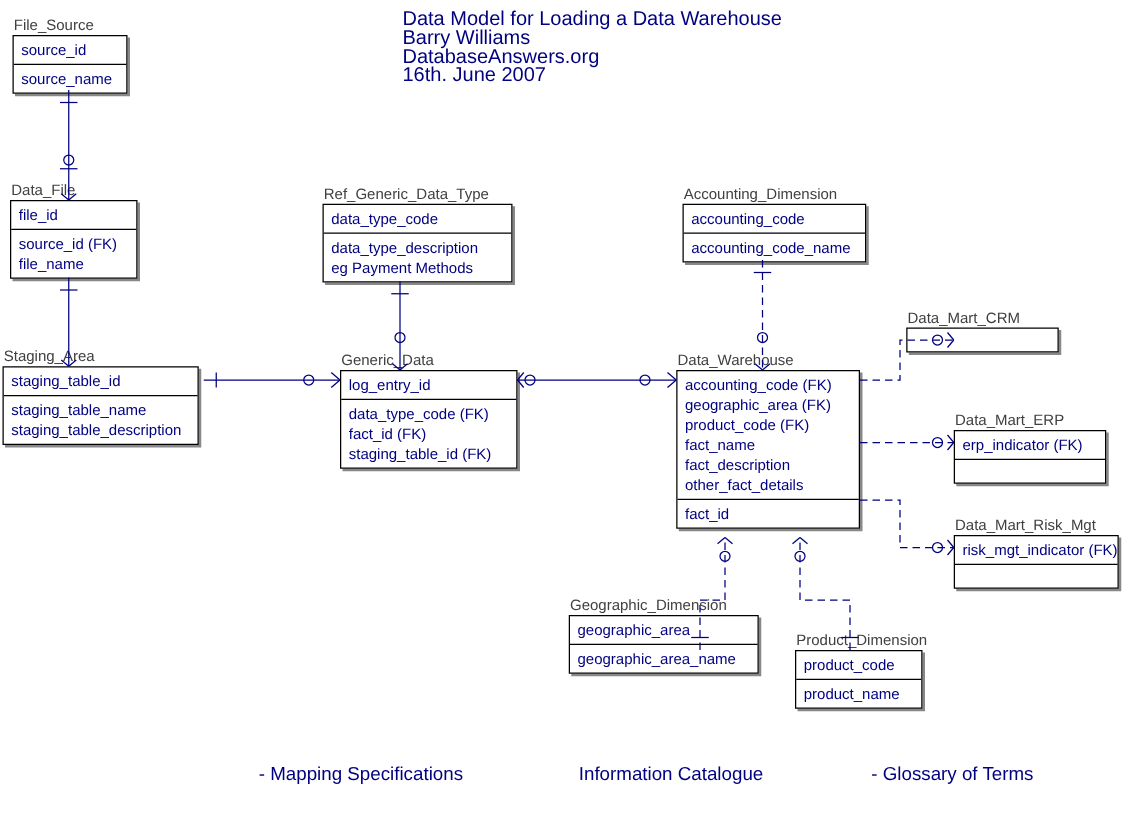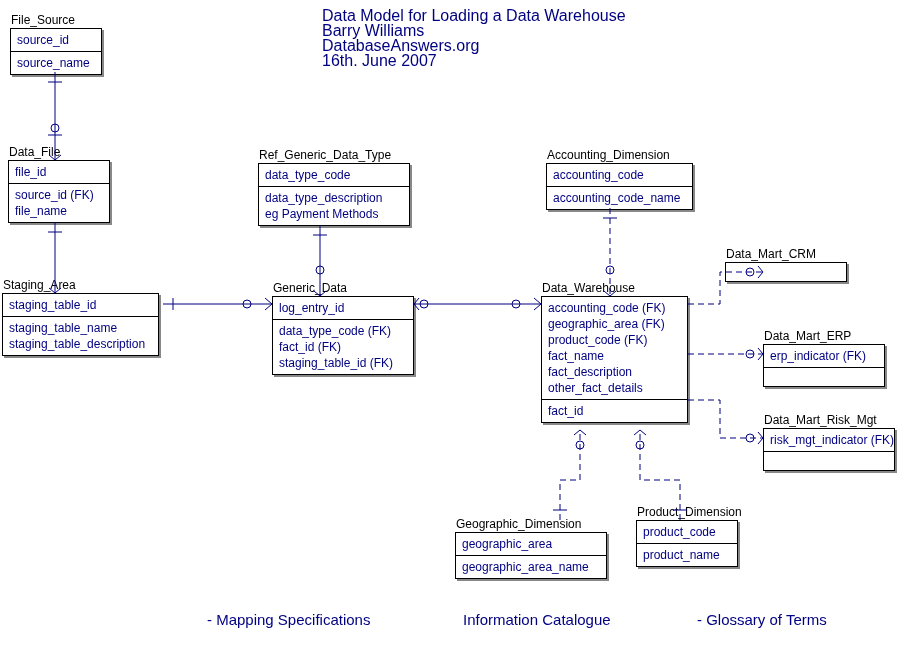--- a/index.html
+++ b/index.html
@@ -1,17 +1,17 @@
 <!DOCTYPE html>
 <html><head>
 <meta charset="utf-8">
 <style>
 body{margin:0;padding:0;font-family:Arial,sans-serif;font-size:12px;color:#000080;background:#fff;width:902px;height:655px;position:relative}
 .entity{position:absolute;border:1px solid #000;background:#fff}
-.entity-title{position:absolute;top:-16px;left:0;font-size:12px;color:#000000;white-space:nowrap}
+.entity-title{position:absolute;top:-16px;left:0;font-size:12px;color:#404040;white-space:nowrap}
 .entity-section{border-bottom:1px solid #000;padding:3px 6px}
 .entity-section:last-child{border-bottom:none}
 .entity-row{padding:1px 0;white-space:nowrap}
 .header-text{position:absolute;color:#000080;font-size:16px}
 .footer-text{position:absolute;color:#000080;font-size:15px}
 .shadow{box-shadow:2px 2px 0 #888}
 svg{position:absolute;top:0;left:0;pointer-events:none}
 </style>
 </head>
 <body>
@@ -115,21 +115,21 @@
 </div>
 
 <div class="entity shadow" style="left:763px;top:428px;width:130px">
 <div class="entity-title">Data_Mart_Risk_Mgt</div>
 <div class="entity-section">
       <div class="entity-row">risk_mgt_indicator (FK)</div>
     </div>
 <div class="entity-section" style="height:12px"></div>
 </div>
 
-<div class="entity shadow" style="left:455px;top:532px;width:150px">
+<div class="entity shadow" style="left:455px;top:492px;width:150px">
 <div class="entity-title">Geographic_Dimension</div>
 <div class="entity-section">
       <div class="entity-row">geographic_area</div>
     </div>
 <div class="entity-section">
       <div class="entity-row">geographic_area_name</div>
     </div>
 </div>
 
 <div class="entity shadow" style="left:636px;top:520px;width:100px">

